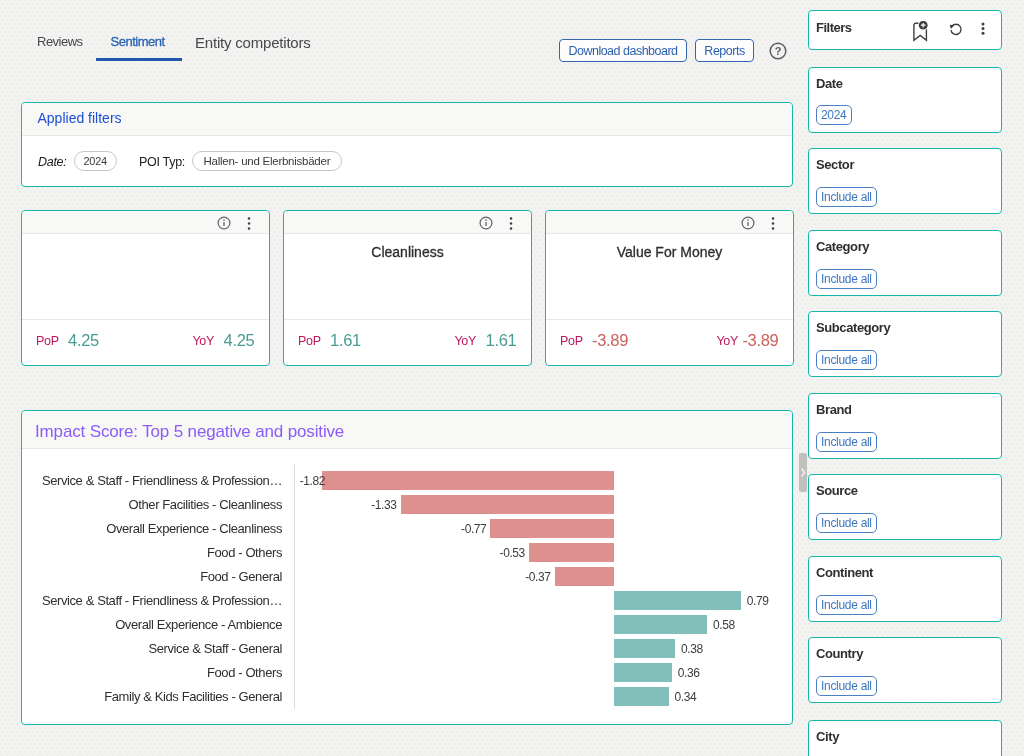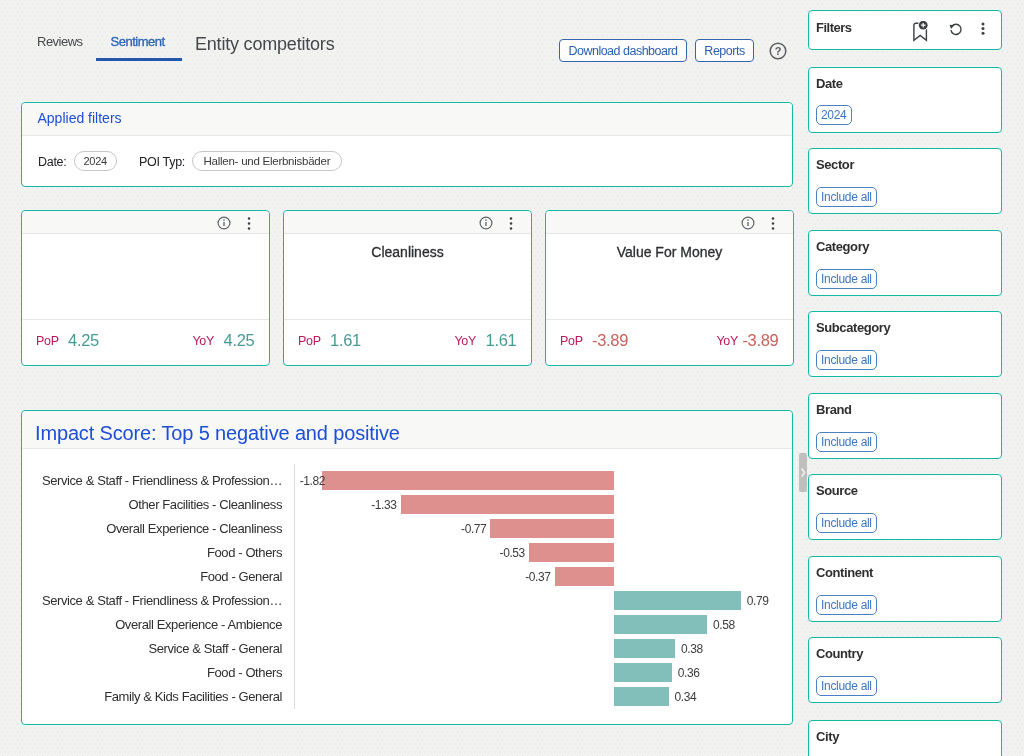--- a/index.html
+++ b/index.html
@@ -73,36 +73,36 @@
 .bar.neg { background:#dd908d; }
 .bar.pos { background:#82bfba; }
 .blabel { position:absolute; font-size:13px; letter-spacing:-0.4px; color:#2e2e2e; white-space:nowrap; }
 .bval { position:absolute; font-size:12px; letter-spacing:-0.4px; color:#3c3c3c; white-space:nowrap; }
 </style>
 </head>
 <body>
 
 <span class="tab" style="left:37px;">Reviews</span>
 <span class="tab active" style="left:110.5px;">Sentiment</span>
-<span class="tab" style="left:195px; font-size:18px; letter-spacing:-0.2px;">Entity competitors</span>
+<span class="tab" style="left:195px; font-size:15px; letter-spacing:-0.2px;">Entity competitors</span>
 <div class="abs" style="left:96px; top:58px; width:86px; height:2.5px; background:#2357ab;"></div>
 
 <div class="btn" style="left:559px; width:128px;">Download dashboard</div>
 <div class="btn" style="left:695px; width:59px;">Reports</div>
 <svg class="abs" style="left:769px; top:42px;" width="18" height="18" viewBox="0 0 18 18">
   <circle cx="9" cy="9" r="7.8" fill="none" stroke="#5c5f62" stroke-width="1.5"></circle>
   <text x="9" y="13" font-size="11" font-weight="bold" fill="#5c5f62" text-anchor="middle" font-family="Liberation Sans, sans-serif">?</text>
 </svg>
 
 <div class="card" style="left:21px; top:102px; width:772px; height:85px;">
   <div class="cardhead" style="height:33px; position:relative;">
     <span style="position:absolute; left:15.5px; top:7px; font-size:14px; color:#1d4ed8;">Applied filters</span>
   </div>
   <div style="position:relative; height:51px;">
-    <span style="position:absolute; left:16px; top:18.5px; font-size:12.5px; letter-spacing:-0.3px; font-weight:500; color:#202124;">Date:</span>
+    <span style="position:absolute; left:16px; top:18.5px; font-size:12.5px; letter-spacing:-0.3px; font-weight:500; color:#202124;font-style:italic;">Date:</span>
     <span class="chip" style="position:absolute; left:51.5px; top:15px;">2024</span>
     <span style="position:absolute; left:117px; top:18.5px; font-size:12.5px; letter-spacing:-0.3px; font-weight:500; color:#202124;">POI Typ:</span>
     <span class="chip" style="position:absolute; left:170px; top:15px; font-size:11.5px; padding:0 10.5px;">Hallen- und Elerbnisbäder</span>
   </div>
 </div>
 
 <div class="card kpi" style="left:21px;">
   <div class="khead cardhead">
       <svg class="info" width="14" height="14" viewBox="0 0 14 14">
         <circle cx="7" cy="7" r="5.9" fill="none" stroke="#5f6368" stroke-width="1.2"></circle>
@@ -163,21 +163,21 @@
   <div class="foot">
     <span class="lab" style="left:14px;">PoP</span>
       <span class="val red" style="left:46px;">-3.89</span>
     <span class="lab" style="right:55px;">YoY</span>
       <span class="val red" style="right:14.5px;">-3.89</span>
   </div>
 </div>
 
 <div class="card" style="left:21px; top:410px; width:772px; height:315px;">
   <div class="cardhead" style="height:38px; position:relative;">
-    <span style="position:absolute; left:13px; top:11px; font-size:20px; letter-spacing:-0.15px; color:#1d4ed8;">Impact Score: Top 5 negative and positive</span>
+    <span style="position:absolute; left:13px; top:11px; font-size:17px; letter-spacing:-0.15px; color:#8b5cf6;">Impact Score: Top 5 negative and positive</span>
   </div>
 </div>
 
 <div class="abs" style="left:294px; top:464px; width:1px; height:245px; background:#dcdcdc;"></div>
 
 <div class="blabel" style="left:22px; width:260px; text-align:right; top:473px;">Service &amp; Staff - Friendliness &amp; Profession…</div>
 <div class="blabel" style="left:22px; width:260px; text-align:right; top:497px;">Other Facilities - Cleanliness</div>
 <div class="blabel" style="left:22px; width:260px; text-align:right; top:521px;">Overall Experience - Cleanliness</div>
 <div class="blabel" style="left:22px; width:260px; text-align:right; top:545px;">Food - Others</div>
 <div class="blabel" style="left:22px; width:260px; text-align:right; top:569px;">Food - General</div>

